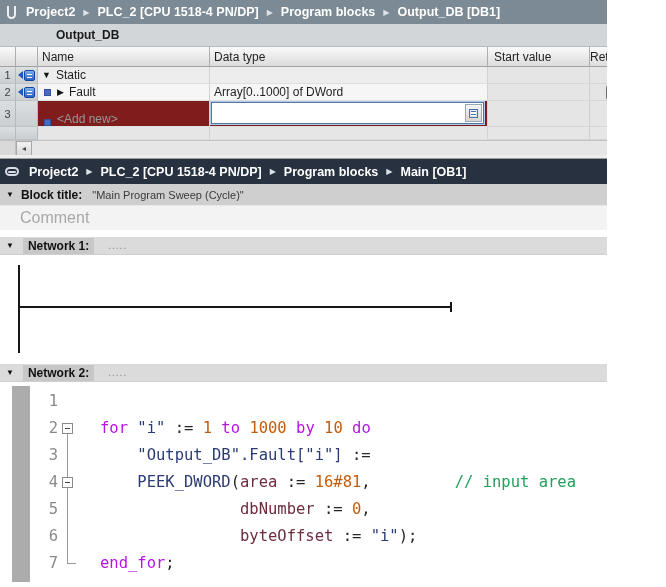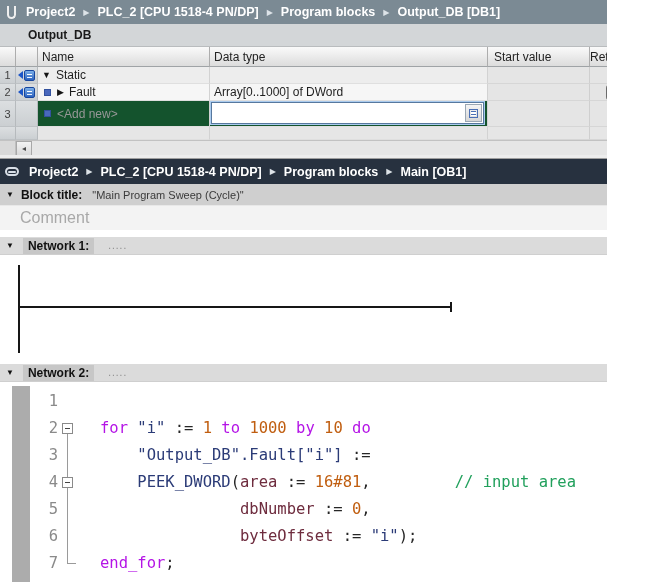--- a/index.html
+++ b/index.html
@@ -16,41 +16,41 @@
   .crumb { font-size:12.5px; font-weight:bold; color:#fff; white-space:nowrap; }
   .crumb-sep { font-size:8px; color:#DDE3E8; margin:0 8px; }
   .pin-ico { width:9px; height:13px; margin:0 10px 0 7px;
     border-left:2px solid #EFEFEF; border-right:2px solid #EFEFEF; border-bottom:2px solid #EFEFEF;
     border-radius:0 0 5px 5px; }
   .clip-ico { width:14px; height:9px; margin:0 10px 0 5px;
     border:2px solid #D8DEE6; border-radius:5px; position:relative; }
   .clip-ico::after { content:""; position:absolute; left:1px; right:1px; top:1.5px; height:2px; background:#D8DEE6; border-radius:2px; }
   
   #tabrow { position:absolute; top:24px; left:0; width:666px; height:23px; background:#D3D6D8;
-    display:flex; align-items:center; border-bottom:1px solid #B9BCBE; }
+    display:flex; align-items:center; border-bottom:1px solid #B9BCBE;padding-left:28px; }
   #tabrow span { margin-left:28px; font-size:12px; font-weight:bold; color:#1A1A1A; }
   
   #dbtable { position:absolute; top:47px; left:0; width:666px; }
   .trow { display:flex; width:666px; }
   .cell { position:relative; overflow:hidden; display:flex; align-items:center; font-size:12px; color:#1E1E1E; }
   .c0 { width:16px; justify-content:center; }
   .c1 { width:22px; justify-content:center; }
   .c2 { width:172px; padding-left:4px; }
   .c3 { width:278px; padding-left:4px; }
   .c4 { width:102px; padding-left:6px; }
   .c5 { width:70px; }
   .c6 { flex:1; min-width:6px; padding-left:2px; }
   #thead { height:20px; }
   #thead .cell { background:linear-gradient(#FAFAFA,#DCDCDC); border-right:1px solid #ADADAD; border-bottom:1px solid #9FA3A6; color:#232323; }
   .gutcell { background:linear-gradient(#DCDFE1,#CBCFD2); border-right:1px solid #B6BABD; border-bottom:1px solid #BEC2C5; color:#3F3F3F; font-size:11px; }
   .datacell { border-right:1px solid #D2D2D2; border-bottom:1px solid #DFDFDF; }
   .shadecell { background:#E5E5E5; border-right:1px solid #CFCFCF; border-bottom:1px solid #D6D6D6; }
   .rowA .datacell { background:#EDEDED; }
   .rowB .datacell { background:#F6F6F6; }
-  .rowC .datacell { background:#14532d; }
+  .rowC .datacell { background:#7f1d1d;align-items:flex-end; }
   .rowF .datacell, .rowF .shadecell { background:#E6E6E6; }
   .h17 { height:17px; } .h26 { height:26px; } .h13 { height:13px; }
   .tri { font-size:9px; color:#141414; margin-right:5px; }
   .bullet { width:7px; height:7px; background:#4A69BD; border:1px solid #33519E; margin:0 6px 0 2px; flex:0 0 auto; }
   .addnew { color:#979797; }
   
   .dbvar { display:flex; align-items:center; }
   .dbvar .arr { width:0; height:0; border-top:4px solid transparent; border-bottom:4px solid transparent; border-right:5px solid #1C56C8; }
   .dbvar .box { width:11px; height:11px; margin-left:1px; border:1px solid #17469E; border-radius:2px;
     background:linear-gradient(#7DB0E8,#2B62C0); position:relative; }

